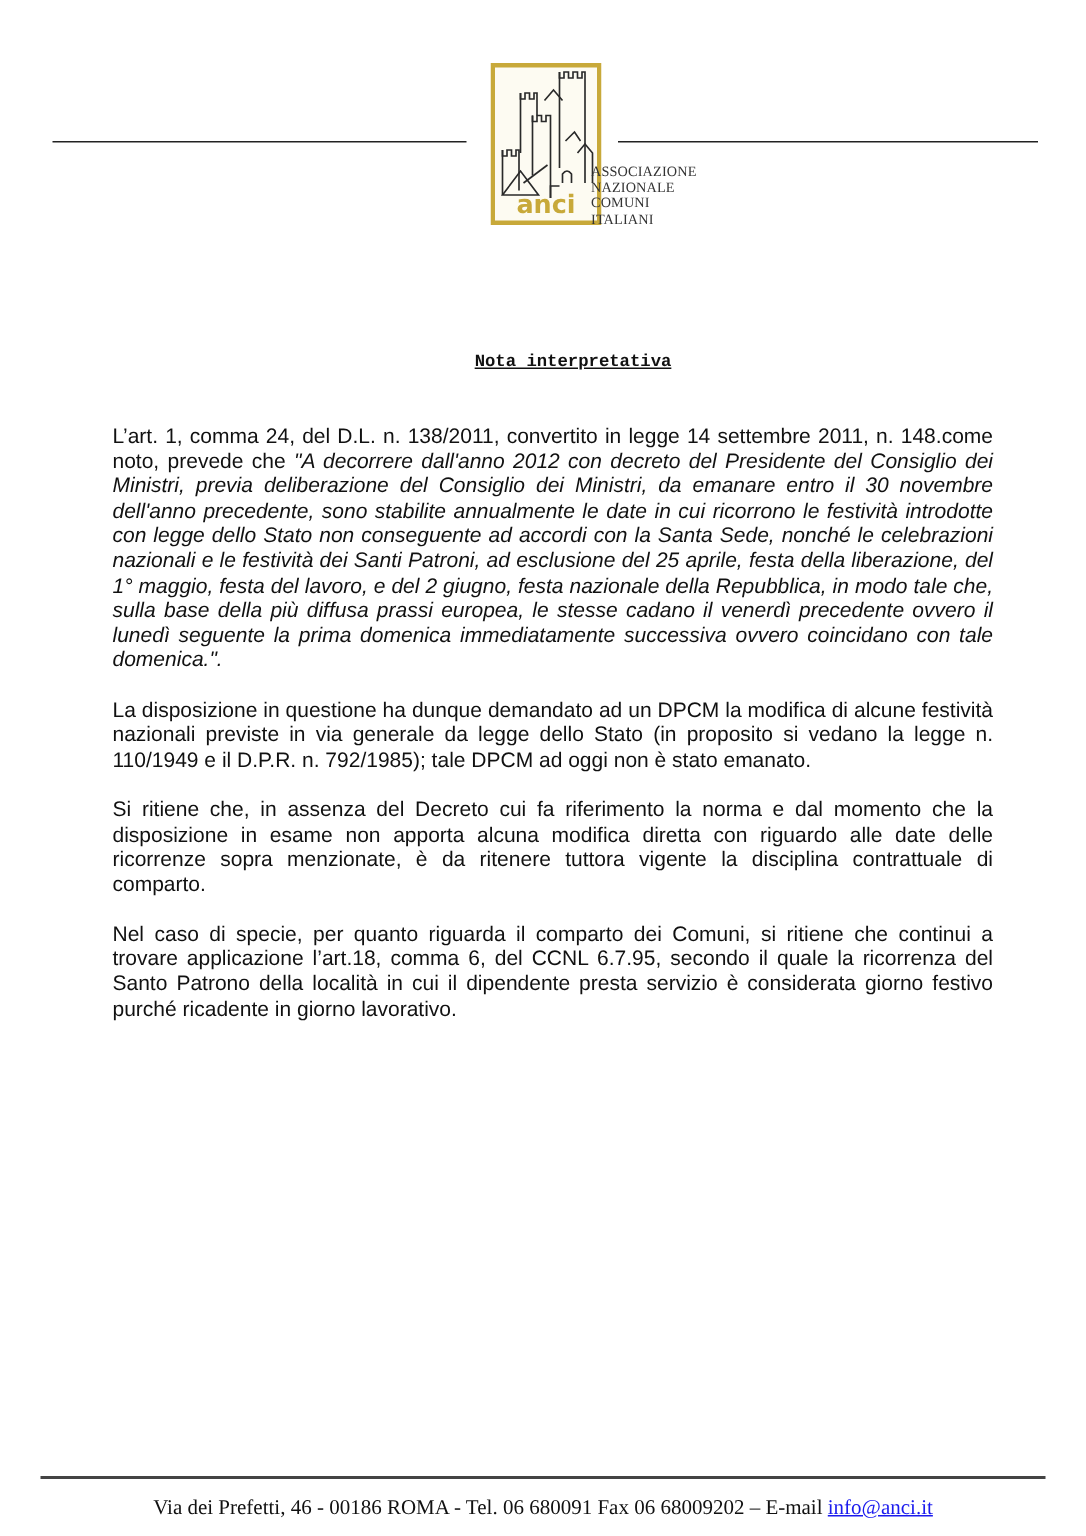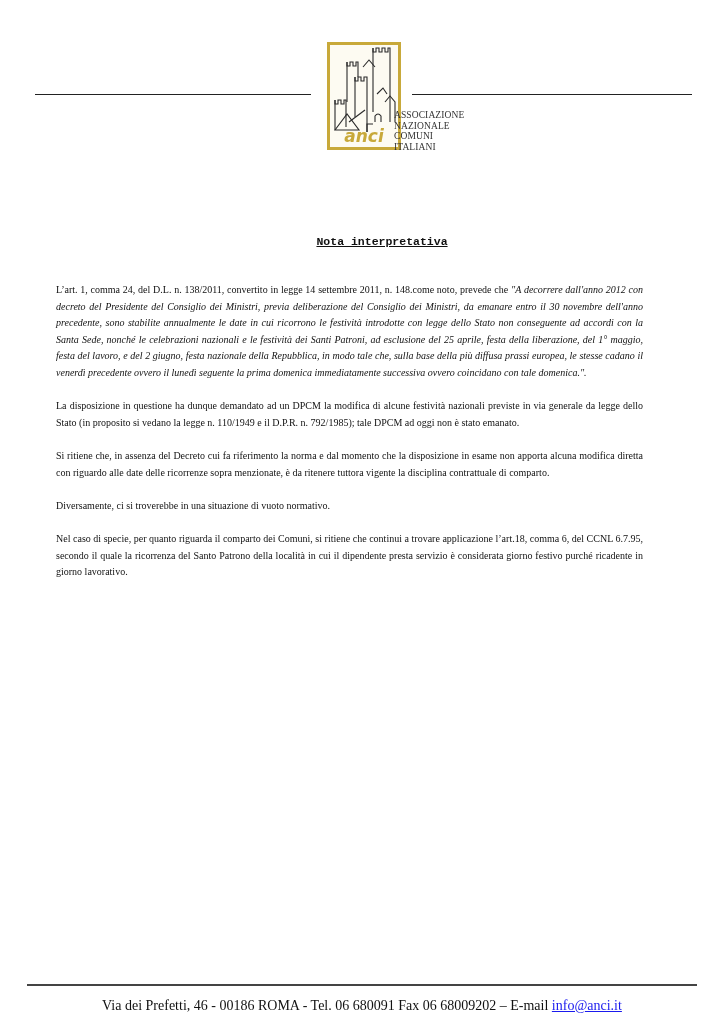--- a/index.html
+++ b/index.html
@@ -30,21 +30,20 @@
       width: 280px;
       height: 0;
       border-top: 1.5px solid #222;
     }
     .logo {
       position: absolute;
       left: 327px;
       top: 42px;
       width: 74px;
       height: 100px;
-      font-style: italic;
     }
     .org-name {
       position: absolute;
       left: 394px;
       top: 110px;
       font-family: "Liberation Serif", serif;
       font-size: 9.5px;
       line-height: 10.5px;
       color: #333;
       letter-spacing: 0.1px;
@@ -59,25 +58,25 @@
       font-family: Liberation Mono, monospace;
       font-weight: bold;
       font-size: 11.5px;
       padding-left: 20px;
     }
     .title span {
       text-decoration: underline;
     }
     .body {
       position: absolute;
-      left: 56px;
+      left: 75px;
       top: 282px;
       width: 587px;
-      font-family: Liberation Serif, serif;
-      font-size: 10px;
+      font-family: Liberation Sans, sans-serif;
+      font-size: 14px;
       line-height: 16.6px;
       text-align: justify;
     }
     .body p {
       margin: 0 0 16.6px 0;
     }
     .body .quote {
       font-style: italic;
     }
     .hr-footer {
@@ -149,21 +148,20 @@
 </div>
 
 <div class="title">
   <span>Nota interpretativa</span>
 </div>
 
 <div class="body">
   <p><span>L’art. 1, comma 24, del  D.L. n. 138/2011, convertito in legge 14 settembre 2011, n. 148.come noto, prevede che </span><span class="quote">"A decorrere dall'anno 2012 con decreto del Presidente del Consiglio dei Ministri, previa deliberazione del Consiglio dei Ministri, da emanare entro il 30 novembre dell'anno precedente, sono stabilite annualmente le date in cui ricorrono le festività introdotte con legge dello Stato non conseguente ad accordi con la Santa Sede, nonché le celebrazioni nazionali e le festività dei Santi Patroni, ad esclusione del 25 aprile, festa della liberazione, del 1° maggio, festa del lavoro, e del 2 giugno, festa nazionale della Repubblica, in modo tale che, sulla base della più diffusa prassi europea, le stesse cadano il venerdì precedente ovvero il lunedì seguente la prima domenica immediatamente successiva ovvero coincidano con tale domenica.".</span></p>
   <p>La disposizione in questione ha dunque demandato ad un DPCM la modifica di alcune festività nazionali previste in via generale da legge dello Stato (in proposito si vedano la legge n. 110/1949 e il D.P.R. n. 792/1985); tale DPCM ad oggi non è stato emanato.</p>
   <p>Si ritiene che, in assenza del Decreto cui fa riferimento la norma e dal momento che la disposizione in esame non apporta alcuna modifica diretta con riguardo alle date delle ricorrenze sopra menzionate, è da ritenere tuttora vigente la disciplina contrattuale di comparto.</p>
-  <p>Diversamente,  ci si troverebbe in una situazione di vuoto normativo.</p>
   <p>Nel caso di specie, per quanto riguarda il comparto dei Comuni, si ritiene che continui a trovare applicazione l’art.18, comma 6, del CCNL 6.7.95, secondo il quale la ricorrenza del Santo Patrono della località in cui il dipendente presta servizio è considerata giorno festivo purché ricadente in giorno lavorativo.</p>
 </div>
 
 <div class="hr-footer"></div>
 
 <div class="footer">
   <span>Via dei Prefetti, 46 - 00186 ROMA -  Tel. 06 680091 Fax 06 68009202 – E-mail </span><a href="info@anci.it">info@anci.it</a>
 </div>
 
 </body></html>

